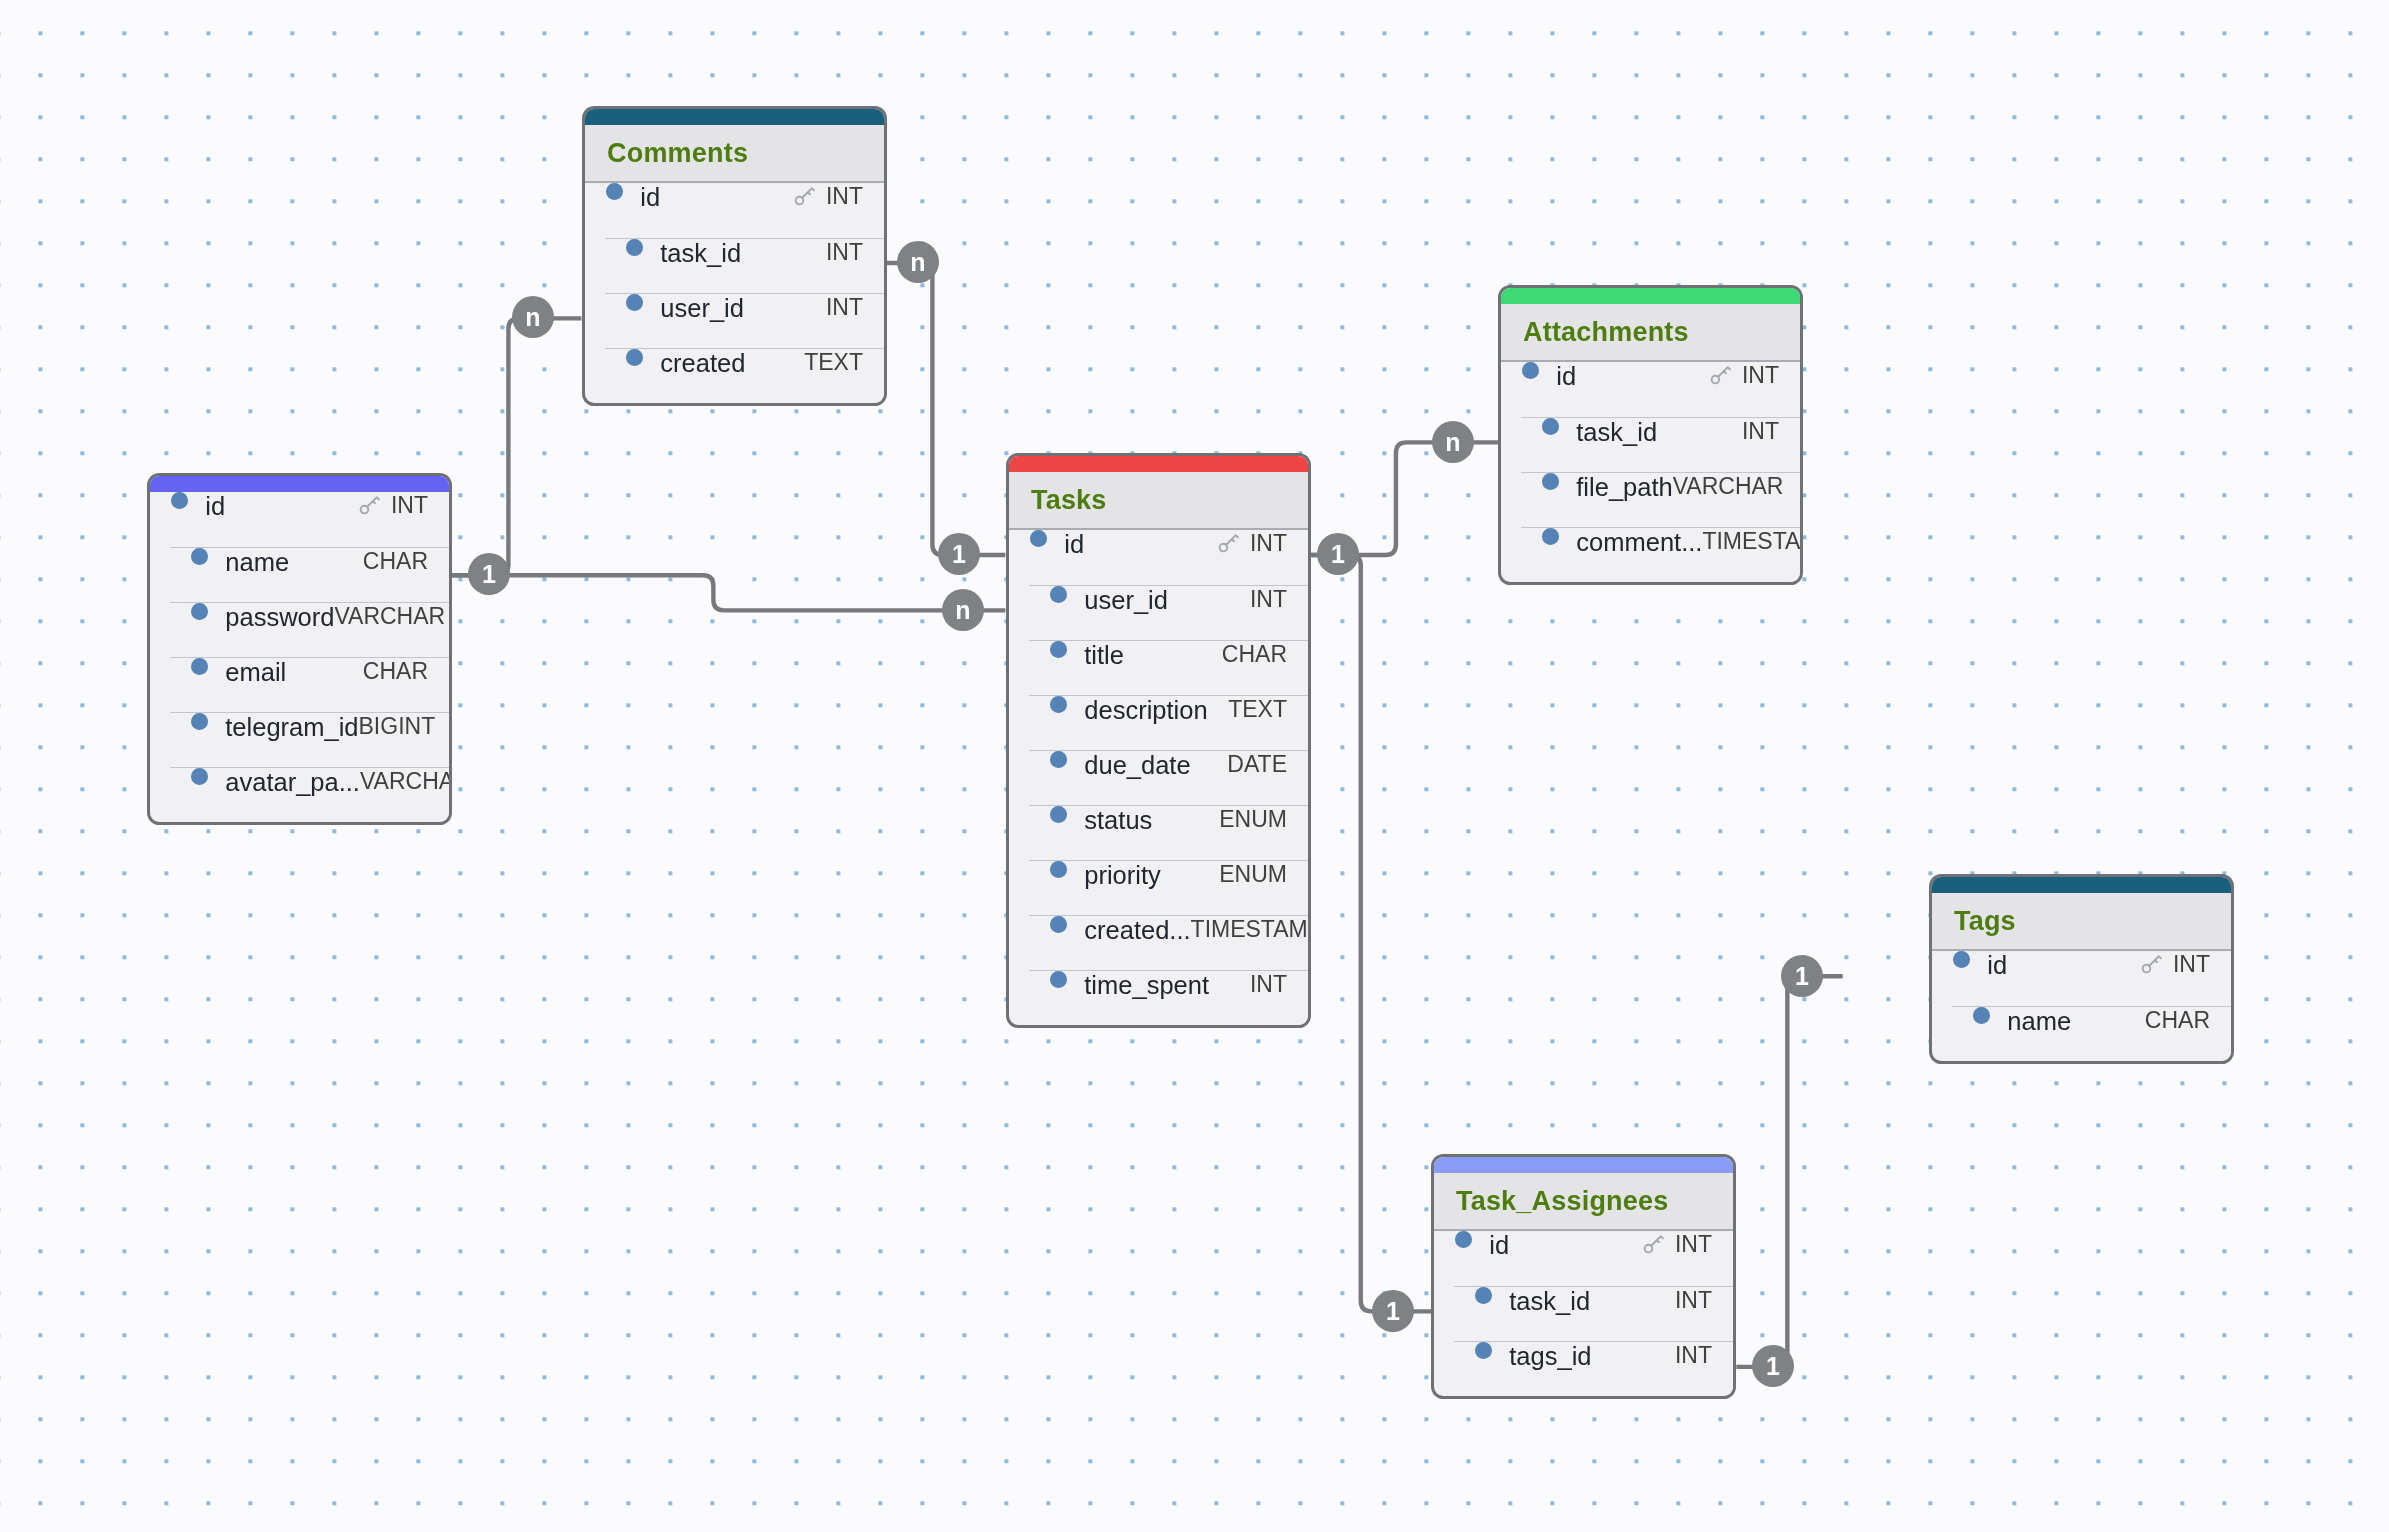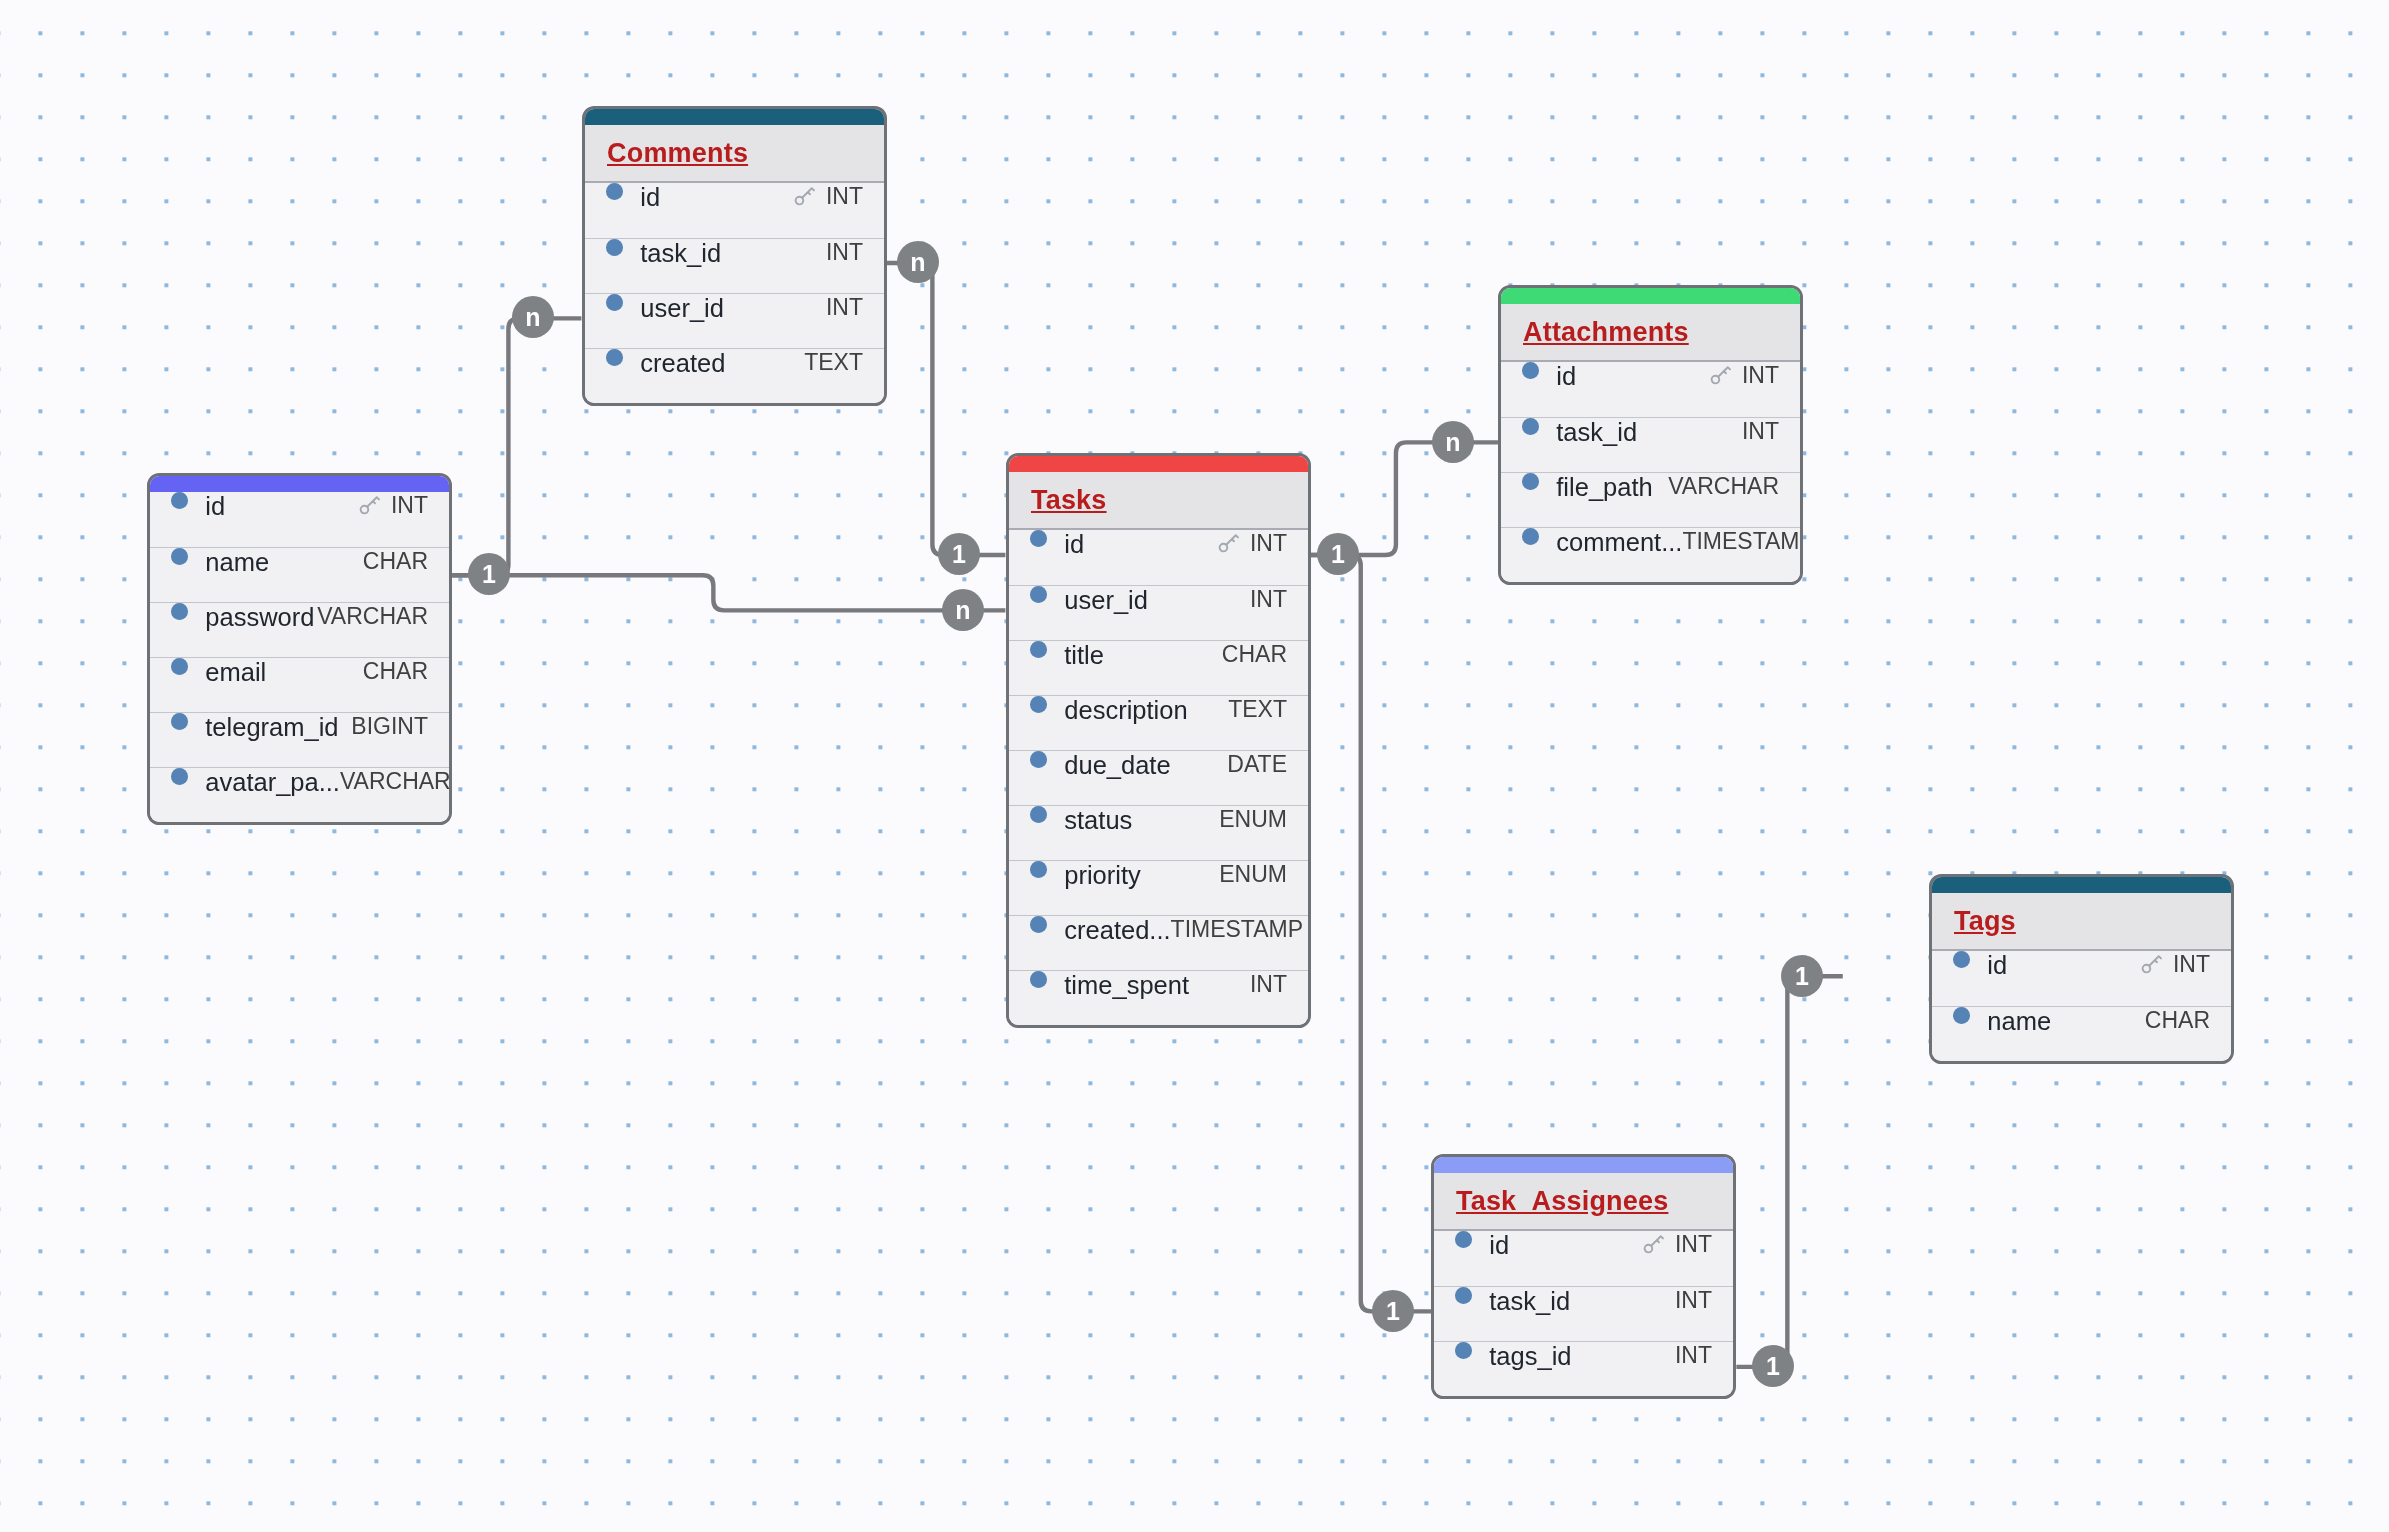--- a/index.html
+++ b/index.html
@@ -21,26 +21,26 @@
   .table{
     position:absolute;z-index:2;width:305px;
     border:3.5px solid #6e7176;border-radius:12.3px;overflow:hidden;
     background:#f1f1f4;box-sizing:border-box;
   }
   .strip{height:16px;}
   .thead{
     height:58px;background:#e4e4e7;display:flex;align-items:center;
     padding:0 22px;border-bottom:2.6px solid #a8acb2;box-sizing:border-box;
   }
-  .tname{font-size:27px;font-weight:700;color:#b91c1c;letter-spacing:0.2px;text-decoration:underline;}
+  .tname{font-size:27px;font-weight:700;color:#4d7c0f;letter-spacing:0.2px;}
   .row{
     height:55px;background:#f1f1f4;display:flex;align-items:flex-start;
     padding:0 21px;box-sizing:border-box;
   }
-  .row + .row{border-top:1.8px solid #c2c6cc;}
+  .row + .row{border-top:1.8px solid #c2c6cc;margin-left:20px;}
   .dot{width:16.7px;height:16.7px;border-radius:50%;background:#5583b5;flex:0 0 auto;margin-right:17.6px;}
   .fname{font-size:25.5px;color:#21262e;white-space:nowrap;}
   .sp{flex:1 1 auto;}
   .ftype{font-size:23px;color:#404040;white-space:nowrap;}
   .key{width:25.5px;height:25.5px;margin-right:8px;flex:0 0 auto;}
   .key circle,.key path{fill:none;stroke:#a4a8b0;stroke-width:1.8;stroke-linecap:round;stroke-linejoin:round;}
 </style>
 </head>
 <body>
 

